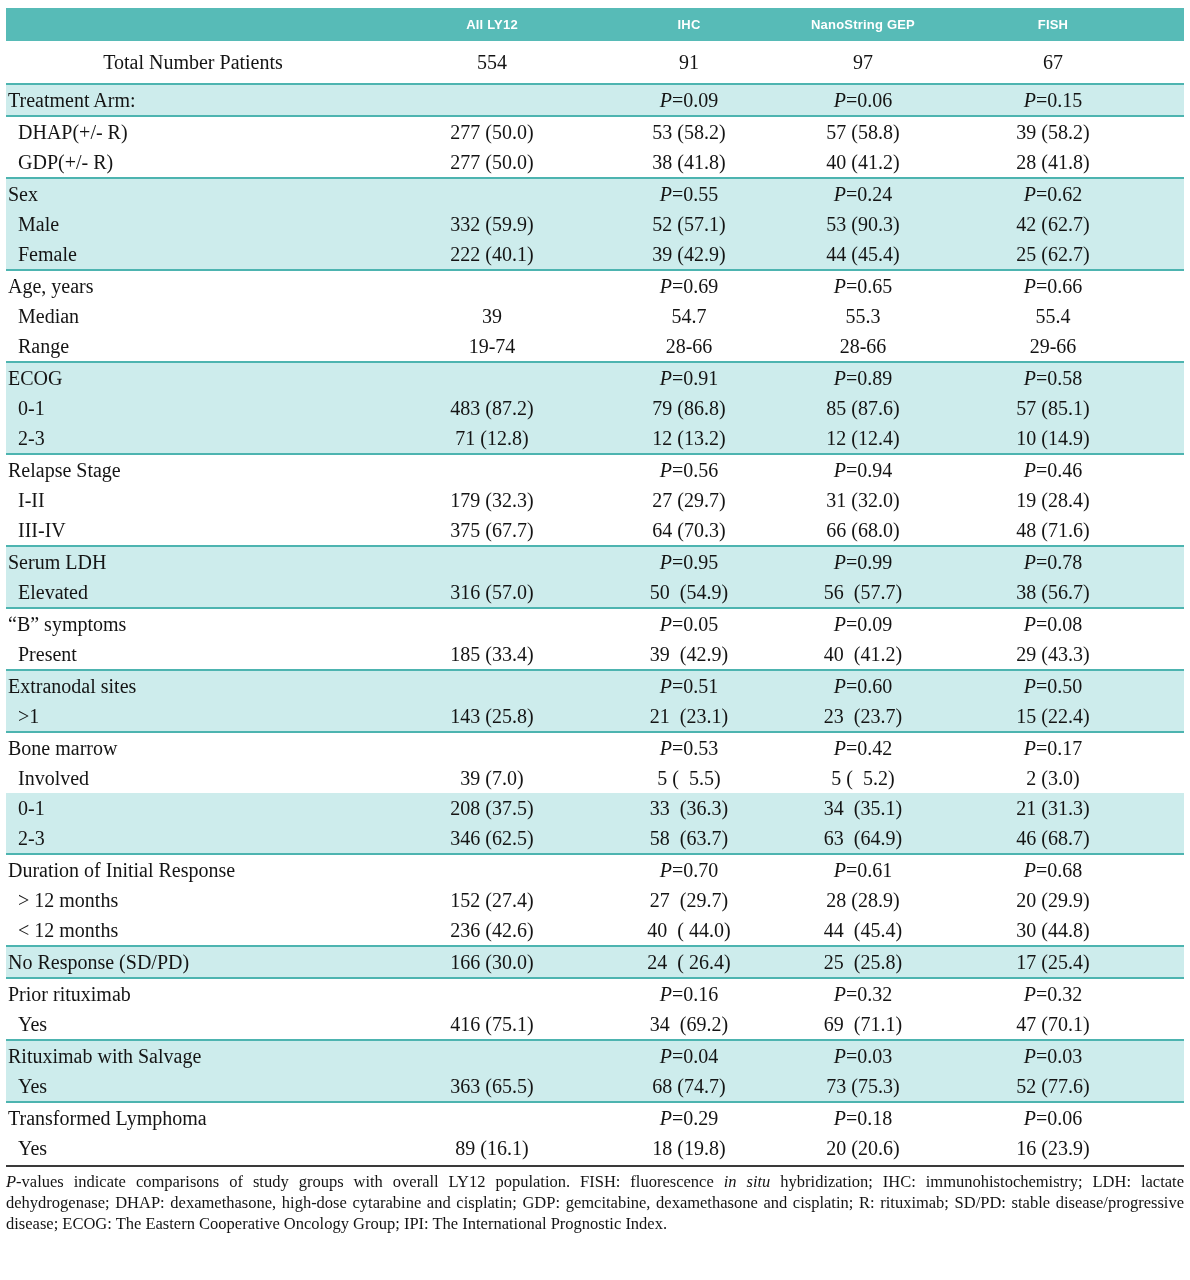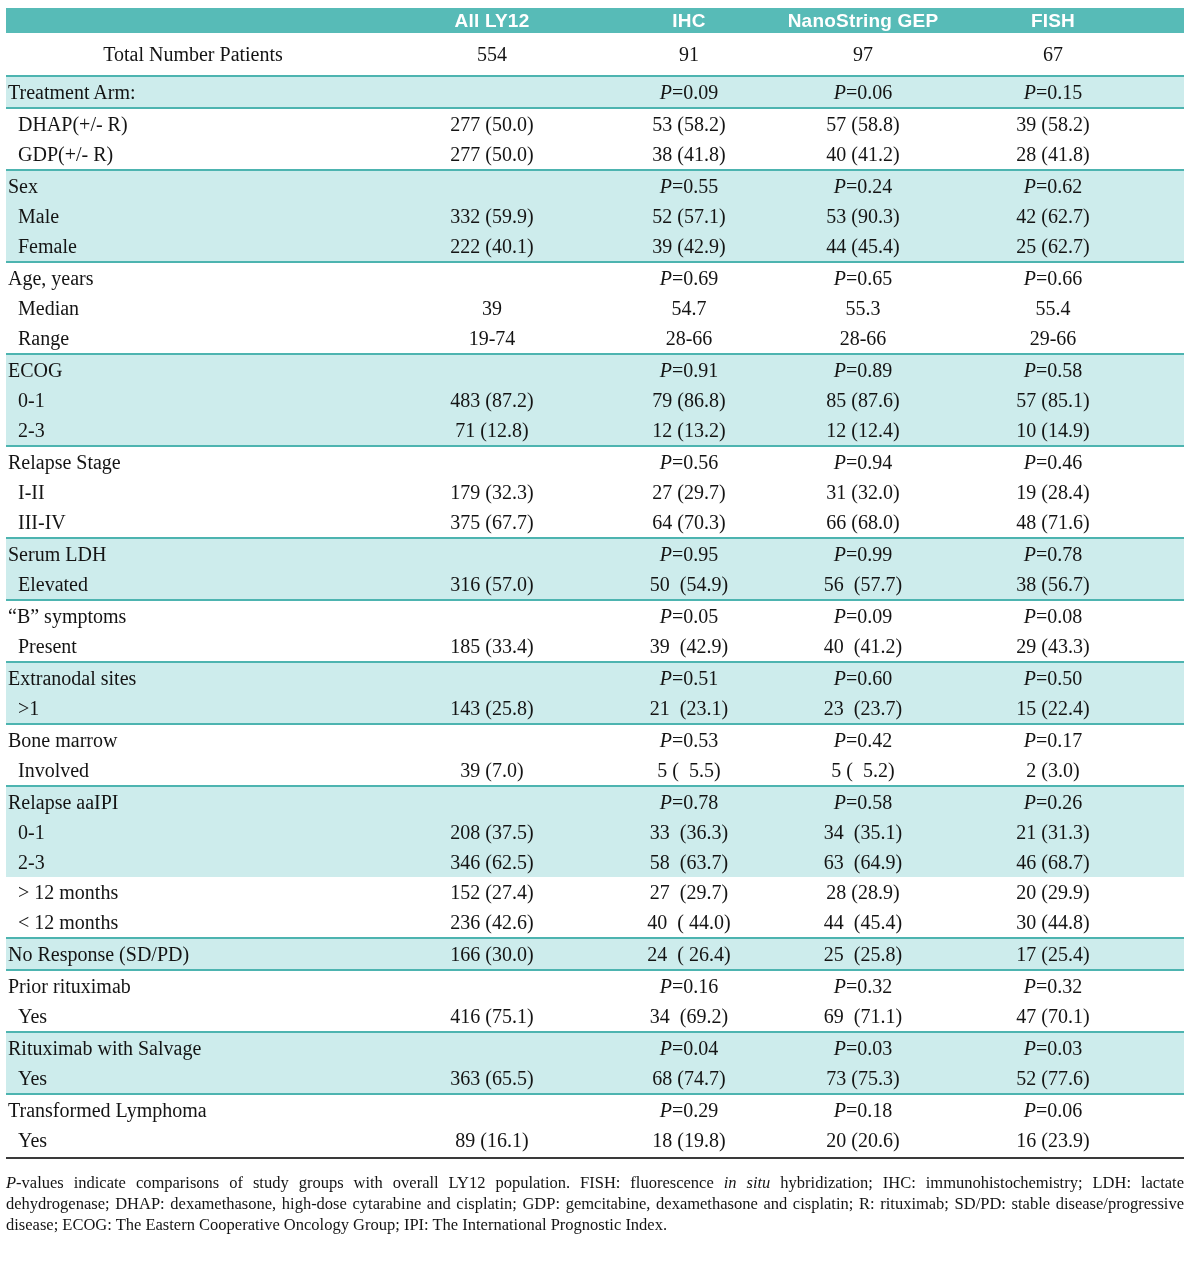--- a/index.html
+++ b/index.html
@@ -18,22 +18,22 @@
   table.tbl {
     border-collapse: collapse;
     table-layout: fixed;
     width: 1178px;
   }
   .tbl thead th {
     background: #57bbb7;
     color: #ffffff;
     font-family: "Liberation Sans", sans-serif;
     font-weight: bold;
-    font-size: 19px;
-    height: 25px;
+    font-size: 13px;
+    height: 33px;
     text-align: center;
     padding: 0;
     letter-spacing: 0.2px;
   }
   .tbl thead th.lbl { text-align: left; }
   .tbl td {
     font-size: 20px;
     height: 30px;
     text-align: center;
     padding: 0;
@@ -51,21 +51,21 @@
   .tbl tbody tr.first td { border-top: 2px solid #4db4b0; }
   .tbl tbody.b1 tr.first td { border-top: none; }
   .tbl i { font-style: italic; }
   .divider {
     width: 1178px;
     height: 2px;
     background: #3a3a3a;
     margin-top: 2px;
   }
   .footnote {
-    margin: 14px 0 0 0;
+    margin: 5px 0 0 0;
     width: 1178px;
     font-size: 16.5px;
     line-height: 1.27;
     text-align: justify;
   }
   .footnote i { font-style: italic; }
 </style>
 </head>
 <body>
 
@@ -271,43 +271,43 @@
         </tr>
         <tr>
           <td class="lbl ind">Involved</td>
           <td>39 (7.0)</td>
           <td>5 (  5.5)</td>
           <td>5 (  5.2)</td>
           <td>2 (3.0)</td>
         </tr>
       </tbody>
       <tbody class="teal">
-        <tr class="first">
-          <td class="lbl">Relapse aaIPI</td>
-          <td></td>
-          <td><i>P</i>=0.78</td>
-          <td><i>P</i>=0.58</td>
-          <td><i>P</i>=0.26</td>
-        </tr>
         <tr>
           <td class="lbl ind">0-1</td>
           <td>208 (37.5)</td>
           <td>33  (36.3)</td>
           <td>34  (35.1)</td>
           <td>21 (31.3)</td>
         </tr>
         <tr>
           <td class="lbl ind">2-3</td>
           <td>346 (62.5)</td>
           <td>58  (63.7)</td>
           <td>63  (64.9)</td>
           <td>46 (68.7)</td>
         </tr>
       </tbody>
       <tbody class="white">
+        <tr class="first">
+          <td class="lbl">Duration of Initial Response</td>
+          <td></td>
+          <td><i>P</i>=0.70</td>
+          <td><i>P</i>=0.61</td>
+          <td><i>P</i>=0.68</td>
+        </tr>
         <tr>
           <td class="lbl ind">&gt; 12 months</td>
           <td>152 (27.4)</td>
           <td>27  (29.7)</td>
           <td>28 (28.9)</td>
           <td>20 (29.9)</td>
         </tr>
         <tr>
           <td class="lbl ind">&lt; 12 months</td>
           <td>236 (42.6)</td>

